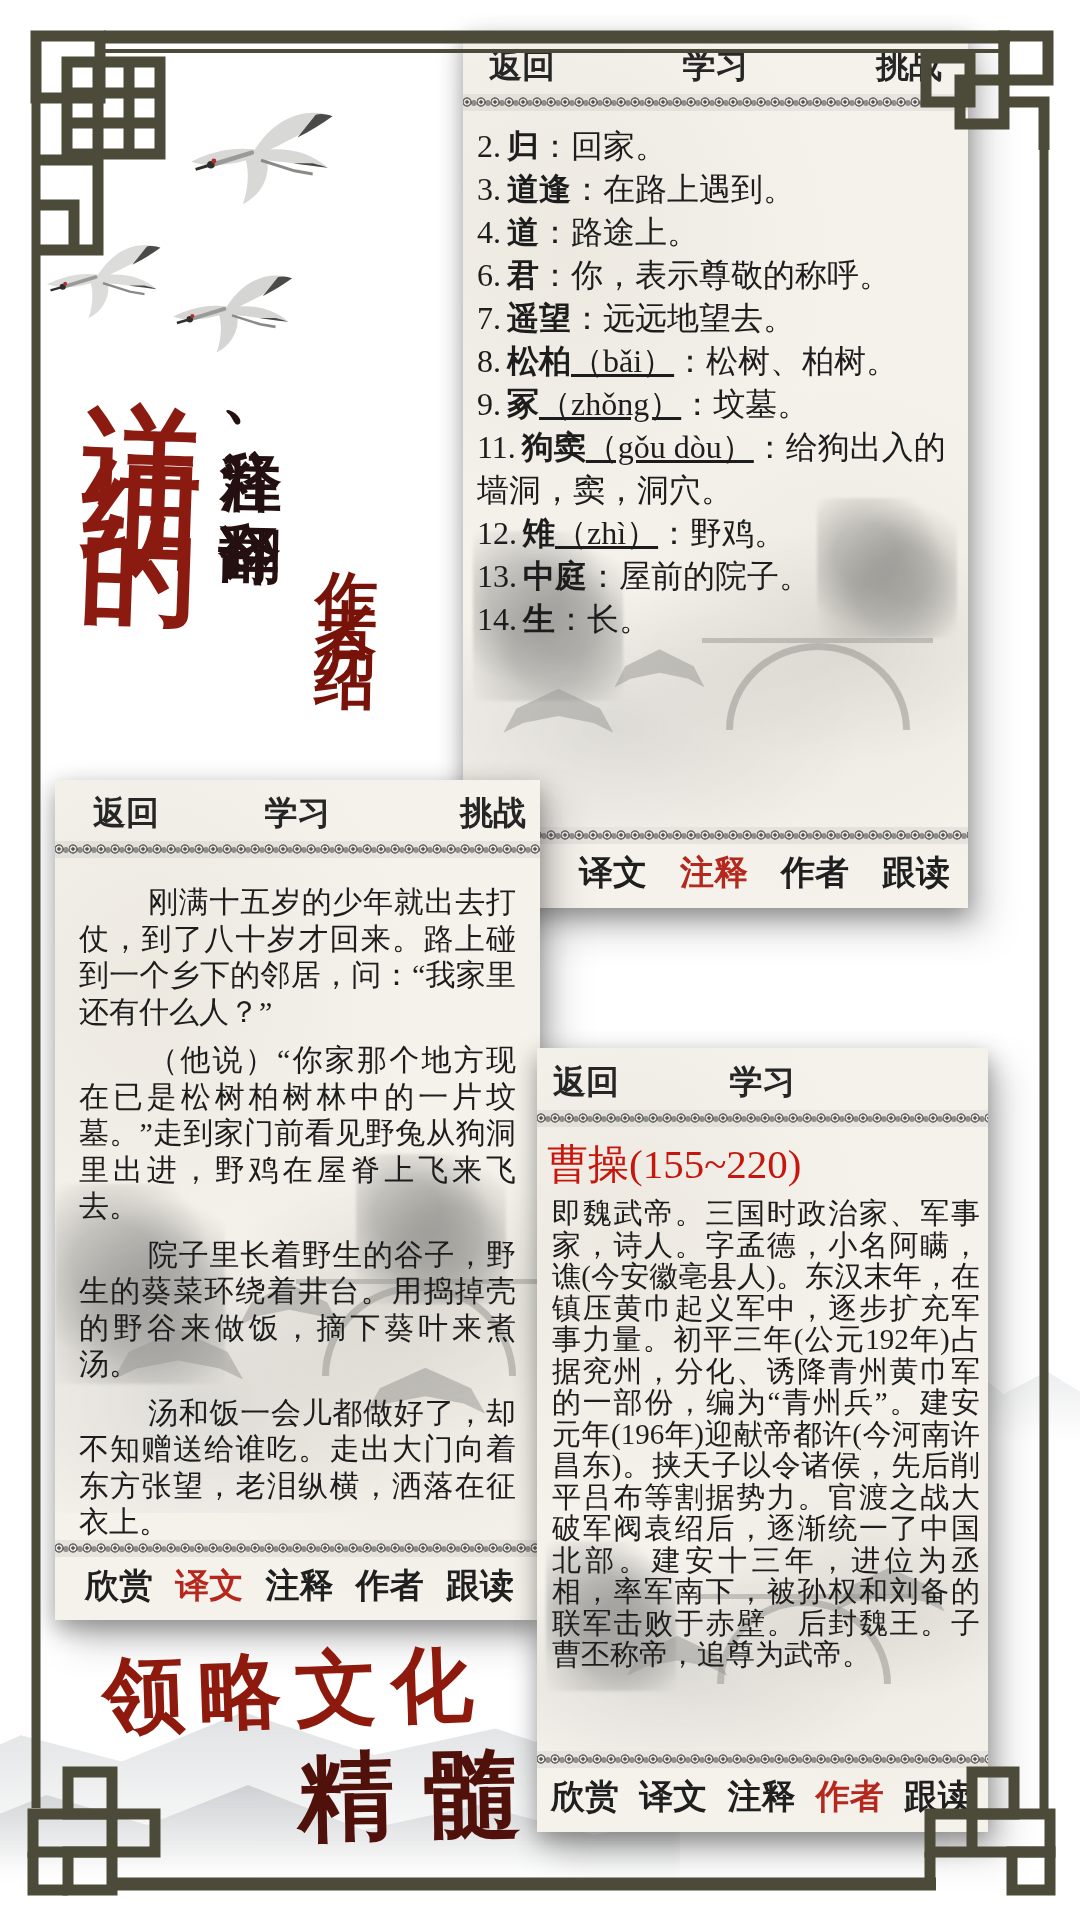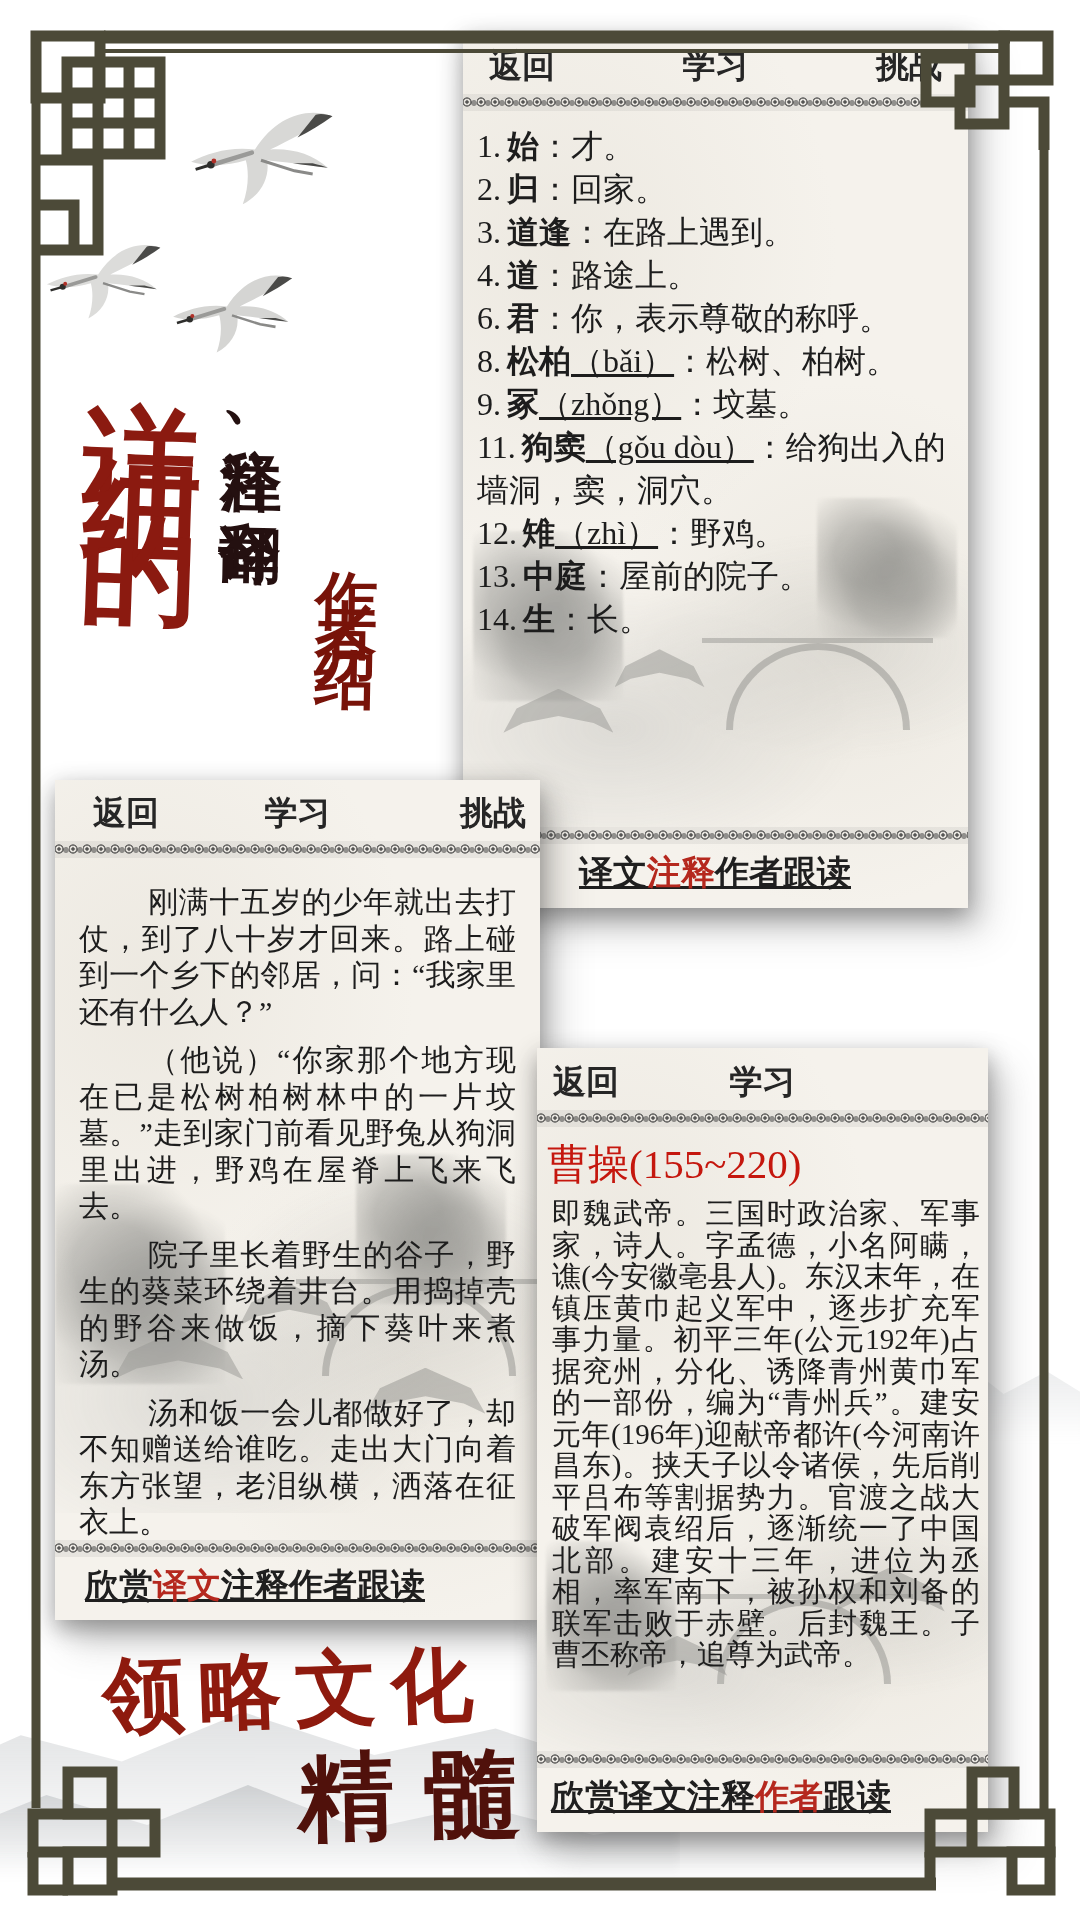--- a/index.html
+++ b/index.html
@@ -46,22 +46,22 @@
   .nav-title{position:absolute;left:50%;transform:translateX(-50%);}
   .nav-right{margin-left:auto;}
   .band{height:17px;flex:none;z-index:2;position:relative;
     background-image:
       radial-gradient(circle at 4px 8px,rgba(60,60,60,.85) 1.4px,rgba(60,60,60,0) 2px),
       radial-gradient(circle at 4px 8px,rgba(60,60,60,0) 3px,rgba(60,60,60,.7) 3.6px,rgba(60,60,60,.7) 4.4px,rgba(60,60,60,0) 5px),
       radial-gradient(circle at 11px 9px,rgba(60,60,60,.5) 2.6px,rgba(60,60,60,0) 3.3px),
       linear-gradient(0deg,rgba(130,130,130,.12),rgba(130,130,130,.12));
     background-size:14px 17px,14px 17px,14px 17px,100% 100%;}
   .content{flex:1 1 auto;position:relative;overflow:hidden;z-index:1;}
-  .tabs{display:flex;align-items:center;height:58px;justify-content:flex-start;z-index:2;position:relative;
-    font-family:"DejaVu Sans","Liberation Sans",sans-serif;font-weight:700;font-size:34px;color:#1f1f1f;text-decoration:underline;}
+  .tabs{display:flex;align-items:center;height:58px;justify-content:space-between;z-index:2;position:relative;
+    font-family:"DejaVu Sans","Liberation Sans",sans-serif;font-weight:700;font-size:34px;color:#1f1f1f;}
   .p1 .tabs{padding:0 18px 6px 116px;}
   .p2 .tabs{padding:0 26px 6px 30px;}
   .p3 .tabs{padding:0 16px 6px 14px;}
   .tab.active{color:#b5281e;}
   
   .note-list{padding:14px 12px 0 14px;font-size:32px;line-height:43px;color:#1d1d1d;position:relative;z-index:1;}
   .note-item{text-align:left;}
   .note-item .n{font-family:"Liberation Serif","DejaVu Serif",serif;margin-right:6px;}
   .note-item .t{font-weight:700;}
   .note-item .p{font-family:"Liberation Serif","DejaVu Serif",serif;text-decoration:underline;}
@@ -142,31 +142,31 @@
   <div class="content">
     <div class="scene" style="bottom:0;height:46%;">
       <div class="wash"></div>
       <div class="tree" style="left:2%;top:10%;width:150px;height:170px;"></div>
       <div class="tree" style="left:70%;top:0;width:140px;height:140px;"></div>
       <div class="bridge" style="left:52%;top:44%;width:170px;height:80px;"></div>
       <div class="roof" style="left:8%;top:58%;width:110px;height:44px;"></div>
       <div class="roof" style="left:30%;top:46%;width:90px;height:38px;"></div>
     </div>
     <div class="note-list">
-  <div class="note-item"><span class="n">1.</span><span class="t">始</span><span class="p"></span><span class="d">：才。</span></div>
 
   <div class="note-item"><span class="n">2.</span><span class="t">归</span><span class="p"></span><span class="d">：回家。</span></div>
 
   <div class="note-item"><span class="n">3.</span><span class="t">道逢</span><span class="p"></span><span class="d">：在路上遇到。</span></div>
 
   <div class="note-item"><span class="n">4.</span><span class="t">道</span><span class="p"></span><span class="d">：路途上。</span></div>
 
 
   <div class="note-item"><span class="n">6.</span><span class="t">君</span><span class="p"></span><span class="d">：你，表示尊敬的称呼。</span></div>
 
+  <div class="note-item"><span class="n">7.</span><span class="t">遥望</span><span class="p"></span><span class="d">：远远地望去。</span></div>
 
   <div class="note-item"><span class="n">8.</span><span class="t">松柏</span><span class="p">（bǎi）</span><span class="d">：松树、柏树。</span></div>
 
   <div class="note-item"><span class="n">9.</span><span class="t">冢</span><span class="p">（zhǒng）</span><span class="d">：坟墓。</span></div>
 
 
   <div class="note-item"><span class="n">11.</span><span class="t">狗窦</span><span class="p">（gǒu dòu）</span><span class="d">：给狗出入的墙洞，窦，洞穴。</span></div>
 
   <div class="note-item"><span class="n">12.</span><span class="t">雉</span><span class="p">（zhì）</span><span class="d">：野鸡。</span></div>
 

